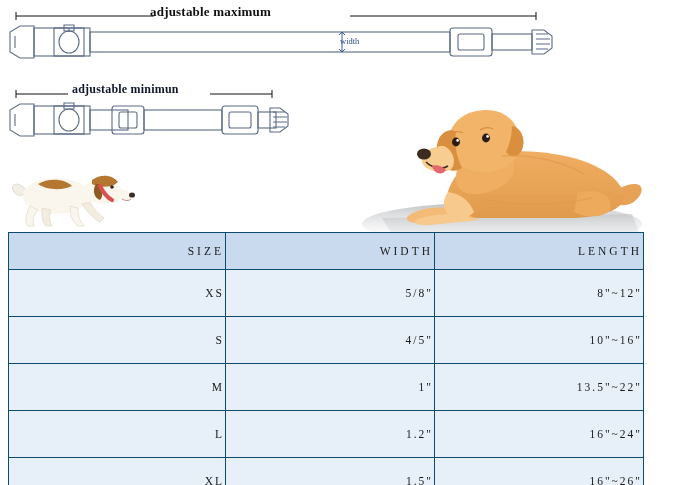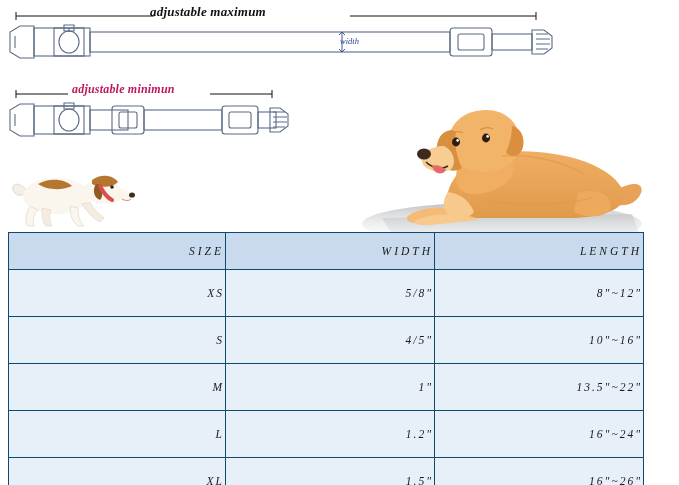--- a/index.html
+++ b/index.html
@@ -12,21 +12,20 @@
     height: 485px;
     position: relative;
     font-family: "Liberation Sans", sans-serif;
     overflow: hidden;
   }
   .stage {
     position: absolute;
     left: 0; top: 0;
     width: 679px;
     height: 485px;
-    font-style: italic;
   }
 
   
   .collar-wrap { position: absolute; }
   .collar-max { left: 6px; top: 8px; width: 556px; height: 58px; }
   .collar-min { left: 6px; top: 86px; width: 290px; height: 58px; }
 
   .label-max {
     position: absolute;
     left: 150px; top: 4px;
@@ -34,21 +33,21 @@
     font-weight: bold;
     color: #111;
     font-family: "Liberation Serif", serif;
     letter-spacing: .2px;
   }
   .label-min {
     position: absolute;
     left: 72px; top: 82px;
     font-size: 12px;
     font-weight: bold;
-    color: #be185d;
+    color: #0f172a;
     font-family: "Liberation Serif", serif;
     letter-spacing: .2px;
   }
   .label-width {
     position: absolute;
     left: 340px; top: 36px;
     font-size: 8.5px;
     color: #2b4a8b;
     font-family: "Liberation Serif", serif;
   }

